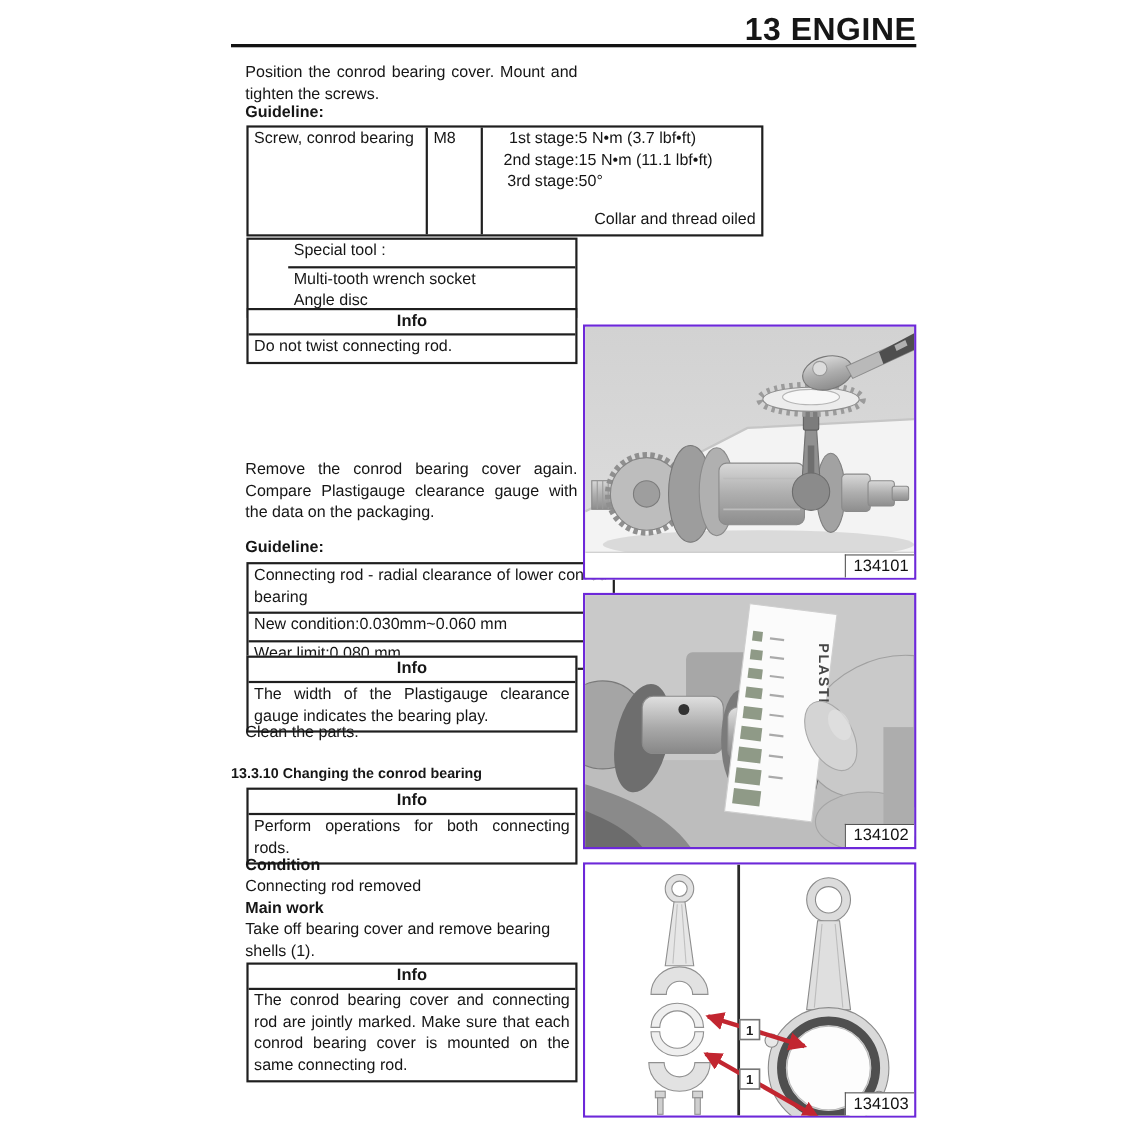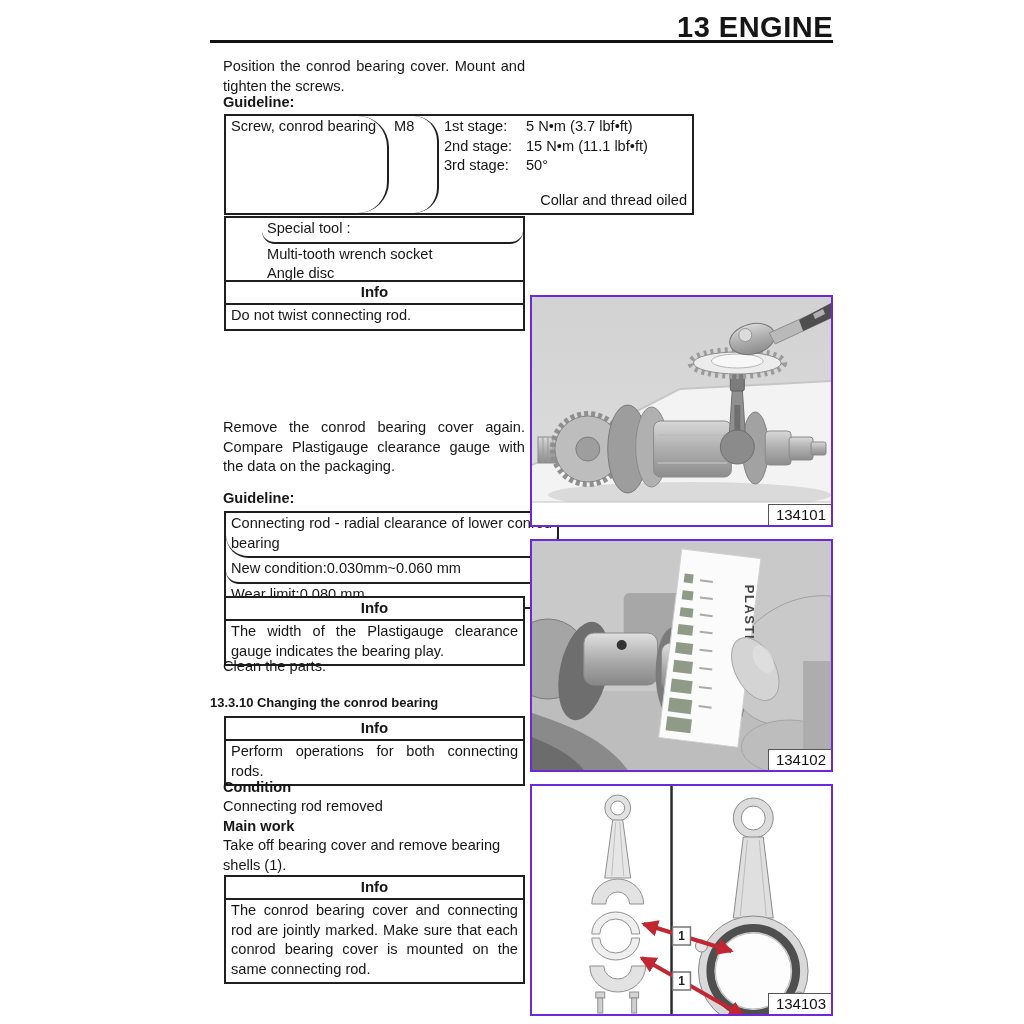--- a/index.html
+++ b/index.html
@@ -5,28 +5,28 @@
   html,body{margin:0;padding:0;background:#ffffff;}
   .page{position:relative;width:1024px;height:1024px;background:#fff;
         font-family:"Liberation Sans",sans-serif;color:#161616;overflow:hidden;}
   .abs{position:absolute;}
   .b{font-weight:bold;}
   .t14{font-size:14.6px;line-height:19.6px;margin-left:13px;}
   .just{text-align:justify;text-justify:inter-word;}
   .box{border:2px solid #1f1f1f;background:#fff;box-sizing:border-box;}
   .info-head{font-weight:bold;text-align:center;font-size:15px;line-height:18px;
              padding:1px 0 2px;border-bottom:2px solid #1f1f1f;}
-  .cellpad{padding:1px 5px 3px;border-radius:31px;}
+  .cellpad{padding:1px 5px 3px;}
   .chapter{font-size:29px;font-weight:bold;letter-spacing:.5px;text-align:right;}
   .rule{background:#121212;height:3px;}
   .heading2{font-size:13px;font-weight:bold;}
   
   .tq{display:grid;grid-template-columns:163px 50px 1fr;}
   .tq .c1,.tq .c2{border-right:2px solid #1f1f1f;}
-  .stage-row{display:flex;}
+  .stage-row{display:flex;text-align:right;}
   .stage-label{width:82px;flex:0 0 82px;}
   .tq-note{text-align:right;margin-top:15px;}
   
   .rowline{border-bottom:2px solid #1f1f1f;}
   
   .fig{position:absolute;left:530px;width:299px;border:2px solid #6d28d9;
        background:#fff;box-sizing:content-box;}
   .fig svg{display:block;}
   .fig-label{position:absolute;right:0;bottom:0;background:#fff;
              border-left:1.5px solid #555;border-top:1.5px solid #555;

